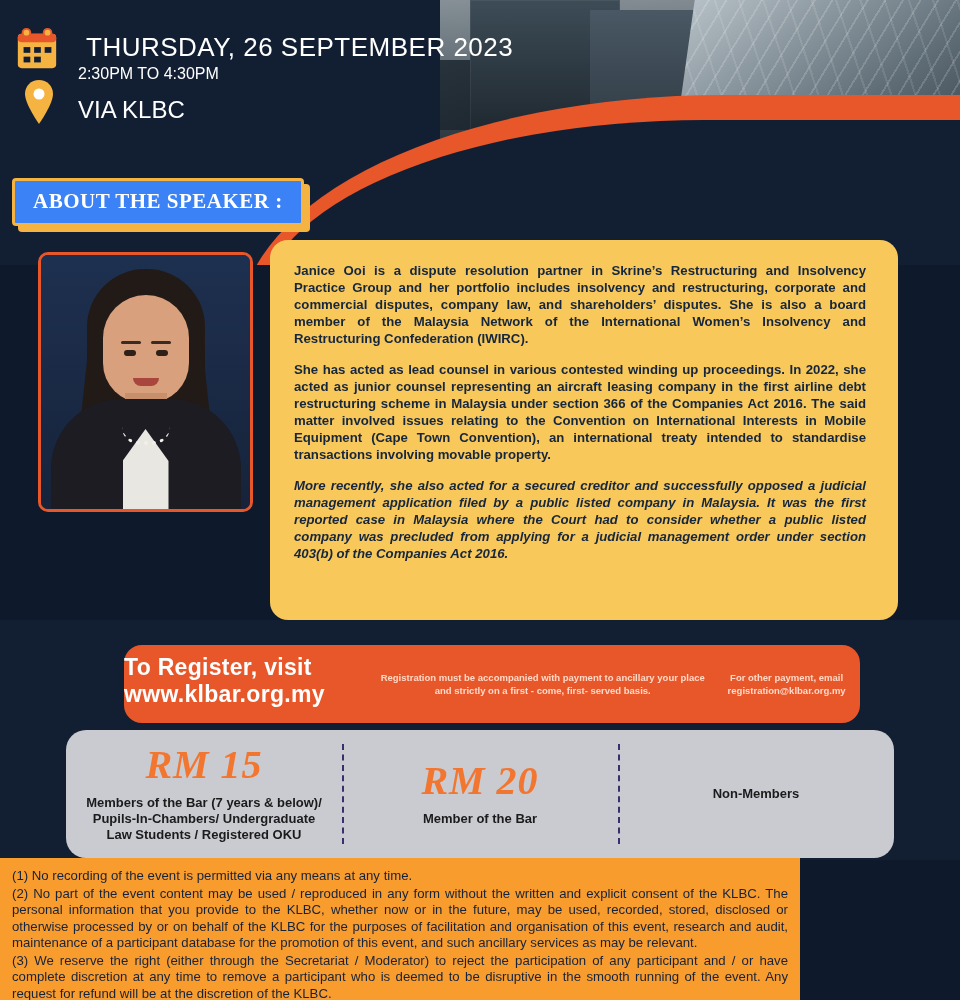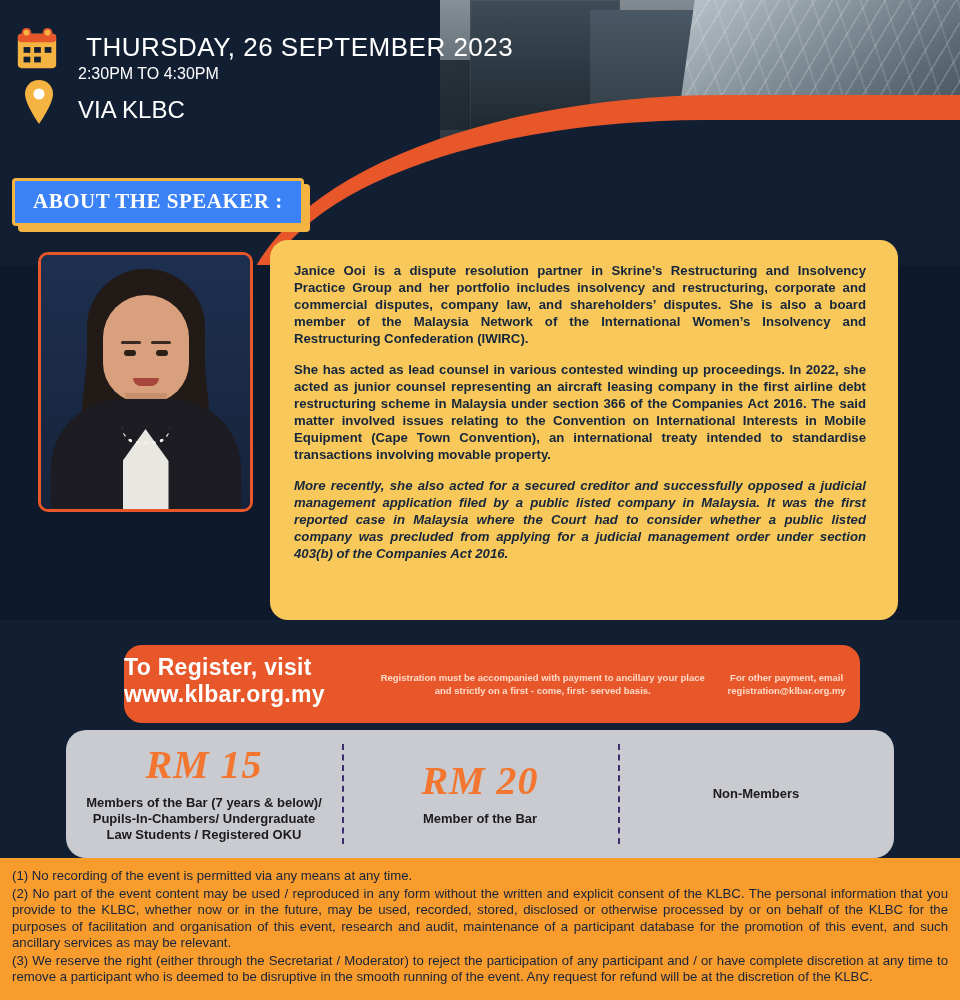--- a/index.html
+++ b/index.html
@@ -204,21 +204,21 @@
     font-style: italic; font-weight: bold;
     font-size: 40px; color: #f2762f; letter-spacing: 1px; line-height: 1;
     margin-bottom: 10px;
   }
   .fee-desc {
     font-size: 13px; font-weight: bold; color: #1b1b1b; text-align: center; line-height: 16px;
   }
 
   
   .footer {
-    position: absolute; left: 0; bottom: 0; width: 960px; height: 142px;
+    position: absolute; left: 0; bottom: 0; width: 800px; height: 142px;
     background: #f89c2e; padding: 10px 12px 8px 12px; z-index: 5;
   }
   .footer p {
     margin: 0 0 1px 0;
     font-size: 13.2px; color: #16233a; line-height: 16.5px; text-align: justify;
   }
   .bg-bottom { position:absolute; left:0; top:620px; width:960px; height:240px; background:#121f33; z-index:1;}
 </style>
 </head>
 <body>

